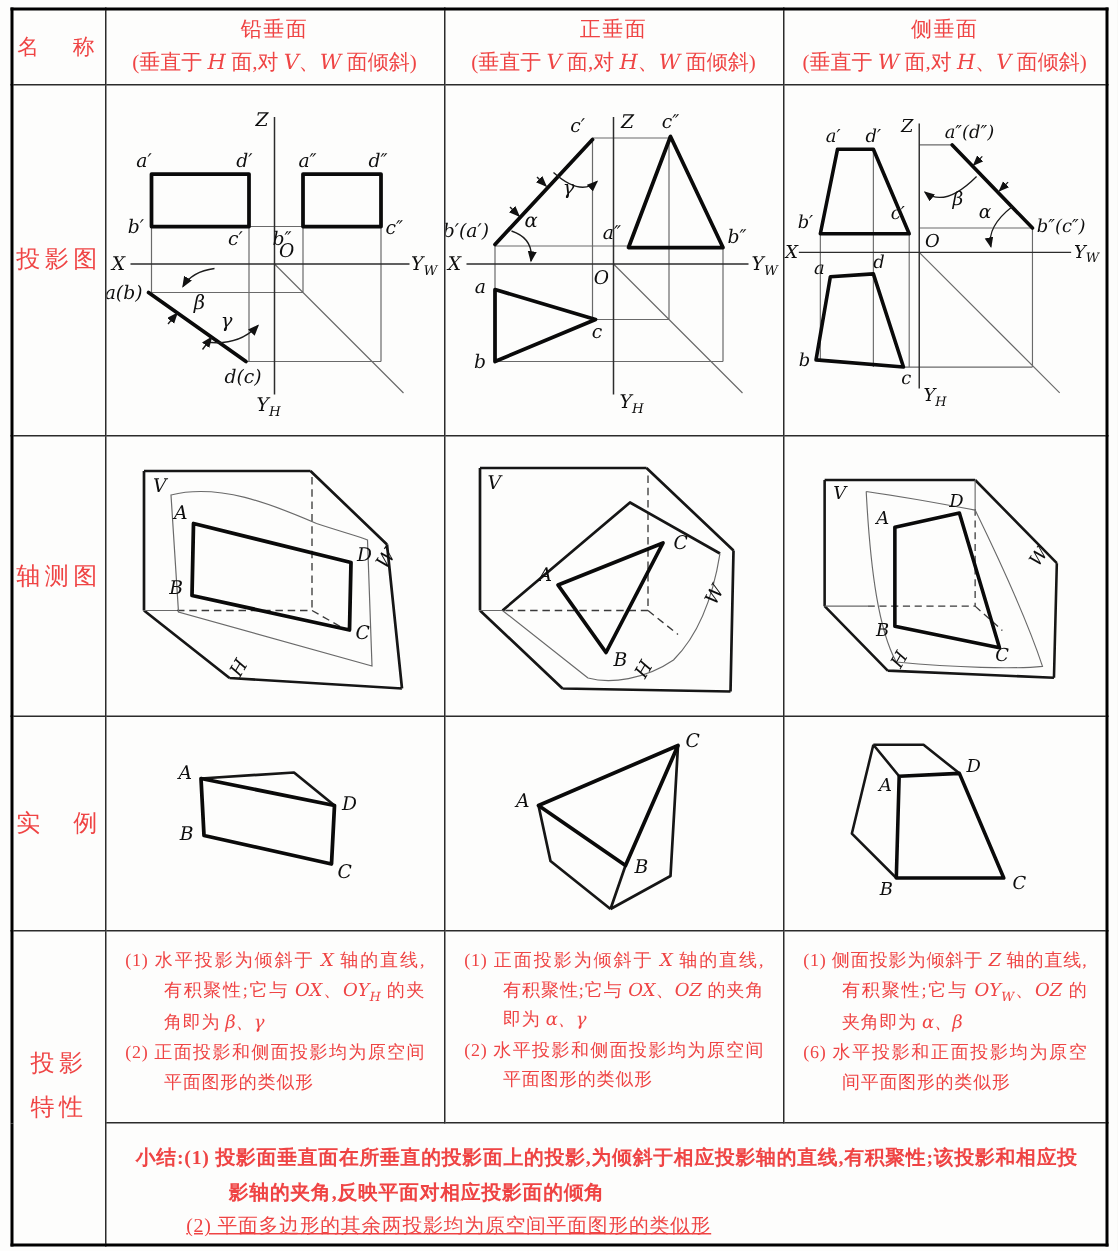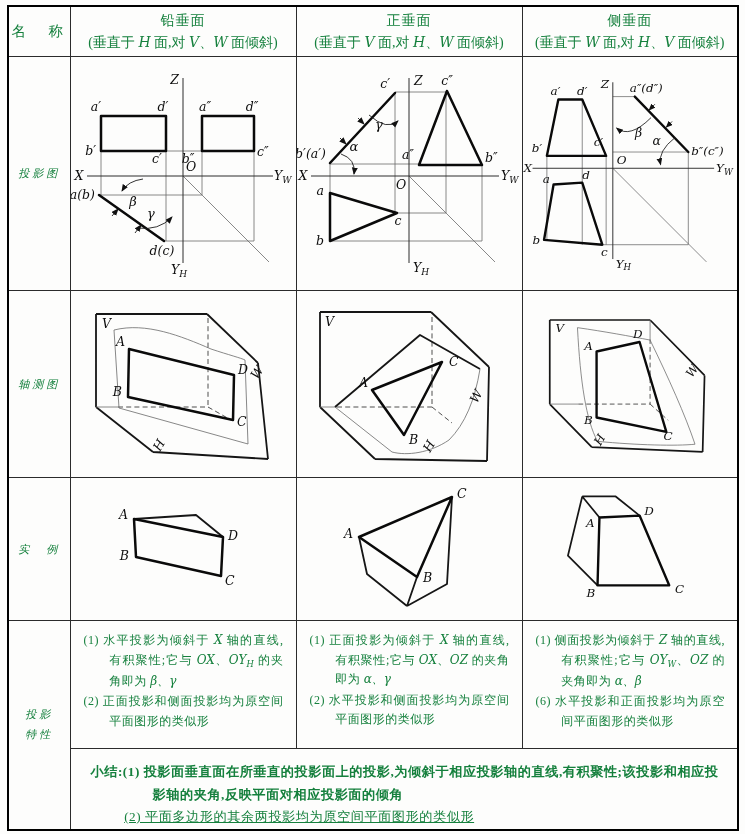--- a/index.html
+++ b/index.html
@@ -1,26 +1,26 @@
 <!DOCTYPE html>
 <html><head>
 <meta charset="utf-8">
 <style>
   html,body{margin:0;padding:0;background:#f6f6f4;}
   .page{position:relative;width:745px;height:834px;background:#fdfdfc;overflow:hidden;
-        font-family:"Liberation Serif","DejaVu Serif",serif;color:#15803d;}
+        font-family:"Liberation Serif","DejaVu Serif",serif;color:#ef4444;}
   table.sheet{border-collapse:collapse;table-layout:fixed;margin:5px 0 0 7px;width:730px;
         border:2px solid #000;}
   td{border:1px solid #2b2b2b;vertical-align:middle;padding:0;}
   
   .hdr{ text-align:center;font-size:14px;line-height:1.55;padding:3px 2px;}
   .hdr .ttl{letter-spacing:1px;}
   .name-cell{text-align:center;font-size:14.5px;letter-spacing:4px;}
   
-  .rowlab{text-align:center;font-size:11px;letter-spacing:3px;font-style:italic;}
+  .rowlab{text-align:center;font-size:16px;letter-spacing:3px;}
   .rowlab .wrap2{width:38px;margin:0 auto;text-align:center;line-height:1.8;}
   
   .dg{display:block;margin:0 auto;}
   .ln-ax{stroke:#2c2c2c;stroke-width:1;fill:none;}
   .ln-thin{stroke:#6a6a6a;stroke-width:0.8;fill:none;}
   .ln-med{stroke:#161616;stroke-width:1.8;fill:none;stroke-linejoin:round;}
   .ln-thick{stroke:#0a0a0a;stroke-width:2.5;fill:none;stroke-linejoin:round;stroke-linecap:round;}
   .ln-dash{stroke:#3a3a3a;stroke-width:0.9;fill:none;stroke-dasharray:5 3.2;}
   .arc{stroke:#1c1c1c;stroke-width:0.9;fill:none;}
   svg text{font-family:"DejaVu Serif","Liberation Serif",serif;font-style:italic;font-size:12.5px;fill:#0e0e0e;}

